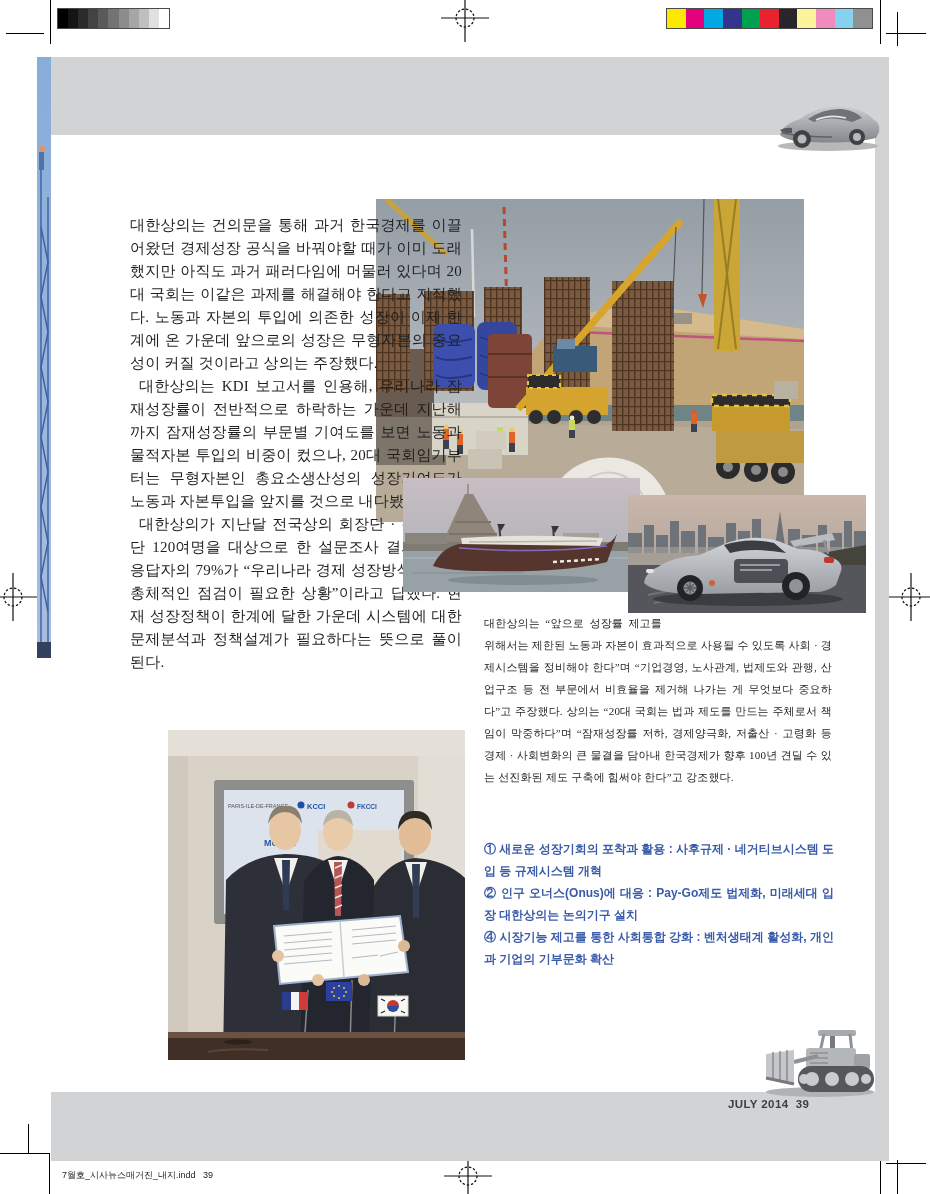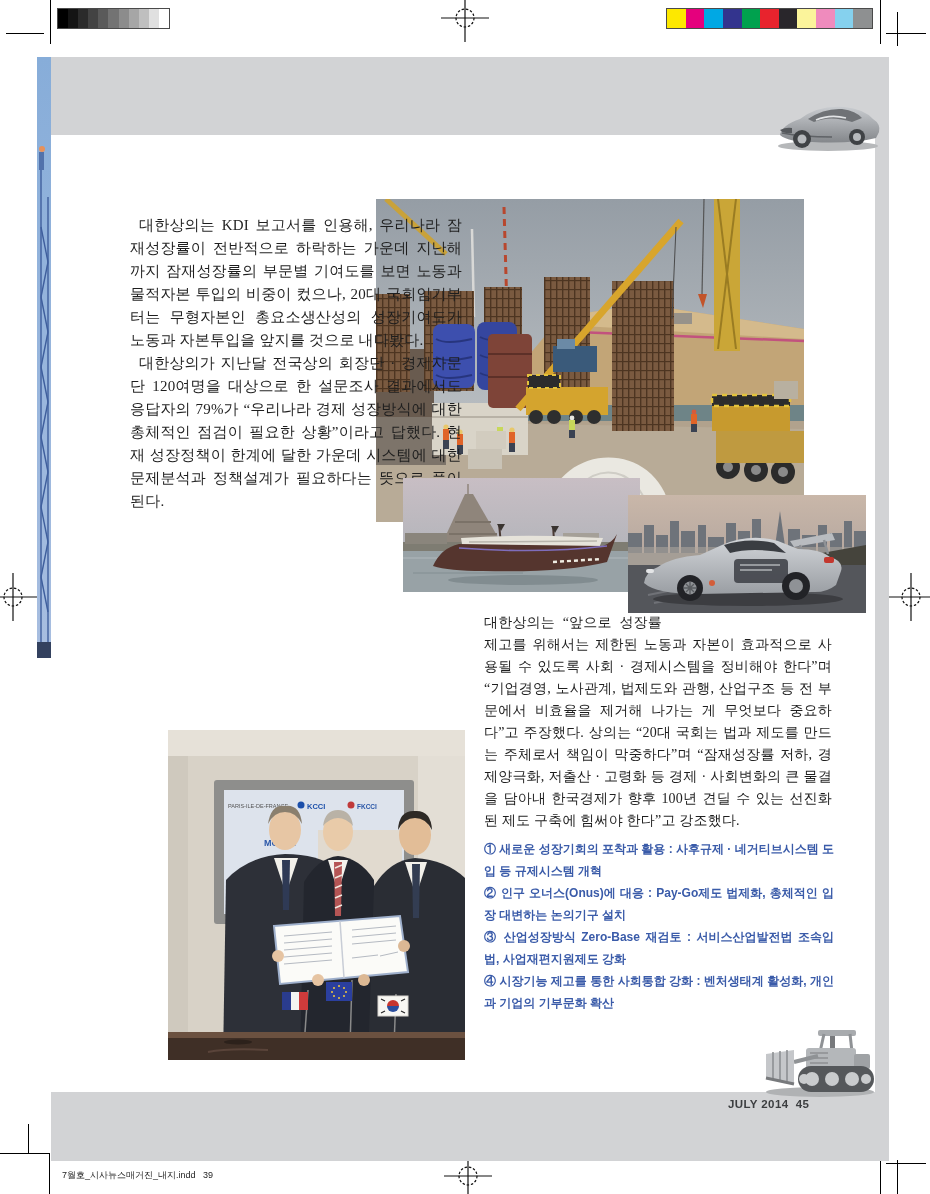--- a/index.html
+++ b/index.html
@@ -17,21 +17,21 @@
   #band-top{left:51px;top:57px;width:838px;height:78px;}
   #band-right{left:875px;top:57px;width:14px;height:1104px;}
   #band-bottom{left:51px;top:1092px;width:838px;height:69px;}
   
   #edge-strip{left:37px;top:57px;width:14px;height:601px;}
   
   .kr-serif{font-family:"Liberation Serif",serif;color:#1e1e1e;text-align:justify;letter-spacing:.2px;}
   #left-col{left:130px;top:214px;width:332px;font-size:15px;line-height:23px;}
   #left-col p{margin:0;}
   #left-col p.indent{text-indent:9px;}
-  #right-col{left:484px;top:612px;width:348px;font-size:14px;line-height:22px;}
+  #right-col{left:484px;top:612px;width:348px;font-size:11px;line-height:22px;}
   #right-col p{margin:0;}
   .first-line-spacer{float:right;width:170px;height:18px;}
   #reco-list{left:484px;top:838px;width:350px;font-size:12px;line-height:22px;
              font-weight:bold;color:#3a5ba9;text-align:justify;font-family:"Liberation Sans",sans-serif;}
   #reco-list p{margin:0;}
   
   .photo{position:absolute;overflow:hidden;}
   .photo svg{display:block;width:100%;height:100%;}
   #photo-construction{left:376px;top:199px;width:428px;height:323px;}
   #photo-boat{left:403px;top:478px;width:237px;height:114px;z-index:2;}
@@ -459,32 +459,32 @@
       </g>
 
       <rect x="0" y="302" width="297" height="28" fill="#3f2f26"></rect>
       <rect x="0" y="302" width="297" height="6" fill="#6b5140"></rect>
       <path d="M40,322 q20,-4 60,-2" stroke="#5a443a" stroke-width="2" fill="none"></path>
       <ellipse cx="70" cy="312" rx="14" ry="2.5" fill="#2c211b"></ellipse>
     </svg>
   </div>
 
   <div id="left-col" class="abs kr-serif">
+    <p>대한상의는 건의문을 통해 과거 한국경제를 이끌어왔던 경제성장 공식을 바꿔야할 때가 이미 도래했지만 아직도 과거 패러다임에 머물러 있다며 20대 국회는 이같은 과제를 해결해야 한다고 지적했다. 노동과 자본의 투입에 의존한 성장이 이제 한계에 온 가운데 앞으로의 성장은 무형자본의 중요성이 커질 것이라고 상의는 주장했다.</p>
     <p class="indent">대한상의는 KDI 보고서를 인용해, 우리나라 잠재성장률이 전반적으로 하락하는 가운데 지난해까지 잠재성장률의 부문별 기여도를 보면 노동과 물적자본 투입의 비중이 컸으나, 20대 국회임기부터는 무형자본인 총요소생산성의 성장기여도가 노동과 자본투입을 앞지를 것으로 내다봤다.</p>
     <p class="indent">대한상의가 지난달 전국상의 회장단 · 경제자문단 120여명을 대상으로 한 설문조사 결과에서도 응답자의 79%가 “우리나라 경제 성장방식에 대한 총체적인 점검이 필요한 상황”이라고 답했다. 현재 성장정책이 한계에 달한 가운데 시스템에 대한 문제분석과 정책설계가 필요하다는 뜻으로 풀이된다.</p>
   </div>
 
   <div id="right-col" class="abs kr-serif">
     <p><span class="first-line-spacer"></span><span>대한상의는 “앞으로 성장률 제고를 위해서는 제한된 노동과 자본이 효과적으로 사용될 수 있도록 사회 · 경제시스템을 정비해야 한다”며 “기업경영, 노사관계, 법제도와 관행, 산업구조 등 전 부문에서 비효율을 제거해 나가는 게 무엇보다 중요하다”고 주장했다. 상의는 “20대 국회는 법과 제도를 만드는 주체로서 책임이 막중하다”며 “잠재성장률 저하, 경제양극화, 저출산 · 고령화 등 경제 · 사회변화의 큰 물결을 담아내 한국경제가 향후 100년 견딜 수 있는 선진화된 제도 구축에 힘써야 한다”고 강조했다.</span></p>
   </div>
 
   <div id="reco-list" class="abs">
     <p>① 새로운 성장기회의 포착과 활용 : 사후규제 · 네거티브시스템 도입 등 규제시스템 개혁</p>
-    <p>② 인구 오너스(Onus)에 대응 : Pay-Go제도 법제화, 총체적인 입장 대변하는 논의기구 설치</p>
-    <p>③ 산업성장방식 Zero-Base 재검토 : 서비스산업발전법 조속입법, 사업재편지원제도 강화</p>
+    <p>② 인구 오너스(Onus)에 대응 : Pay-Go제도 법제화, 미래세대 입장 대한상의는 논의기구 설치</p>
     <p>④ 시장기능 제고를 통한 사회통합 강화 : 벤처생태계 활성화, 개인과 기업의 기부문화 확산</p>
   </div>
 
   <svg id="car-icon" class="abs" viewBox="0 0 113 56">
     <defs>
         <linearGradient id="icar" x1="0" y1="0" x2="0" y2="1">
       <stop offset="0" stop-color="#c9ccd0"></stop>
           <stop offset="1" stop-color="#84878b"></stop>
         </linearGradient>
       </defs>
@@ -514,18 +514,18 @@
     <path d="M13,26 v28 M20,25 v29 M27,24 v31" stroke="#8d9093" stroke-width="1.6"></path>
     <path d="M6,52 l28,6" stroke="#77797c" stroke-width="3"></path>
     <rect x="38" y="40" width="76" height="26" rx="13" fill="#55585b"></rect>
     <circle cx="52" cy="53" r="7" fill="#c9cbcd"></circle>
       <circle cx="72" cy="53" r="7" fill="#c9cbcd"></circle>
       <circle cx="92" cy="53" r="7" fill="#c9cbcd"></circle>
     <circle cx="106" cy="53" r="5" fill="#c9cbcd"></circle>
       <circle cx="44" cy="53" r="5" fill="#c9cbcd"></circle>
   </svg>
 
-  <div id="journal-footer" class="abs"><span>JULY 2014</span>&nbsp;&nbsp;<span>45</span></div>
+  <div id="journal-footer" class="abs"><span>JULY 2014</span>&nbsp;&nbsp;<span>39</span></div>
 
   <div id="slug-left" class="slug">7월호_시사뉴스매거진_내지.indd   39</div>
   <div id="slug-right" class="slug">2016-07-07   오후 5:52:56</div>
 
 </div>
 
 </body></html>

